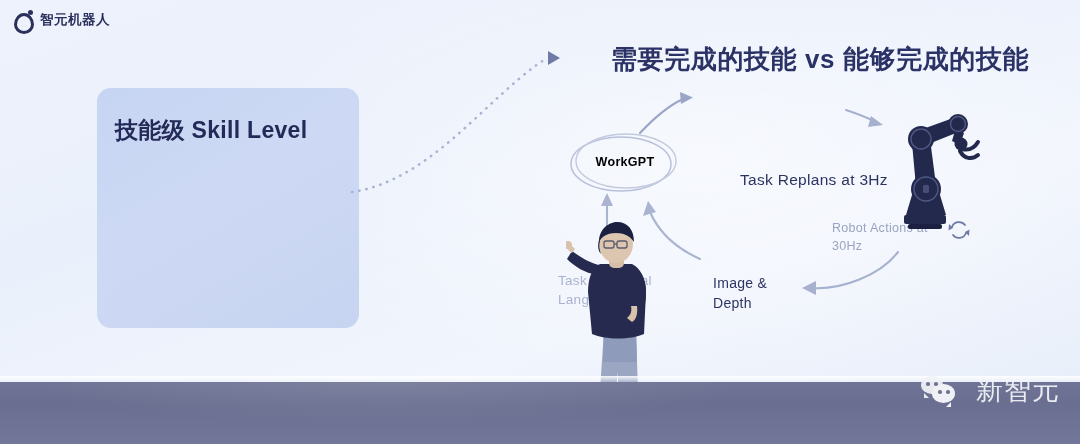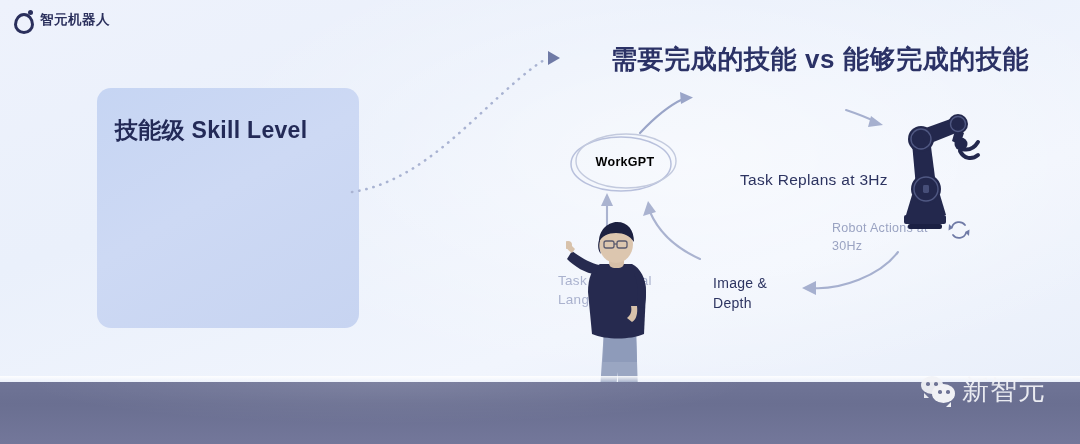--- a/index.html
+++ b/index.html
@@ -78,21 +78,21 @@
   
   .svg-layer{position:absolute;left:0;top:0;width:1080px;height:444px;overflow:visible;}
 
   
   .robot{position:absolute;left:890px;top:103px;width:96px;height:135px;}
 
   
   .person{position:absolute;left:566px;top:222px;width:106px;height:208px;}
 
   
-  .watermark{position:absolute;left:921px;top:372px;display:flex;align-items:center;gap:7px;opacity:.93;}
+  .watermark{position:absolute;left:921px;top:372px;display:flex;align-items:center;gap:21px;opacity:.93;}
   .wm-bubbles{position:relative;width:34px;height:28px;}
   .wm-b1{position:absolute;left:0;top:0;width:22px;height:18px;border-radius:50%;background:#f2f3f7;}
   .wm-b1:after{content:"";position:absolute;left:3px;bottom:-4px;width:0;height:0;
     border-left:5px solid #f2f3f7;border-top:5px solid transparent;border-bottom:0 solid transparent;}
   .wm-b2{position:absolute;left:11px;top:8px;width:23px;height:19px;border-radius:50%;background:#fbfbfd;}
   .wm-b2:after{content:"";position:absolute;right:4px;bottom:-4px;width:0;height:0;
     border-right:5px solid #fbfbfd;border-top:5px solid transparent;border-bottom:0 solid transparent;}
   .wm-eye{position:absolute;width:3.6px;height:3.6px;border-radius:50%;background:#6f7496;}
   .wm-text{font-size:27px;color:#f4f5f9;letter-spacing:1px;font-weight:500;}
 </style>

